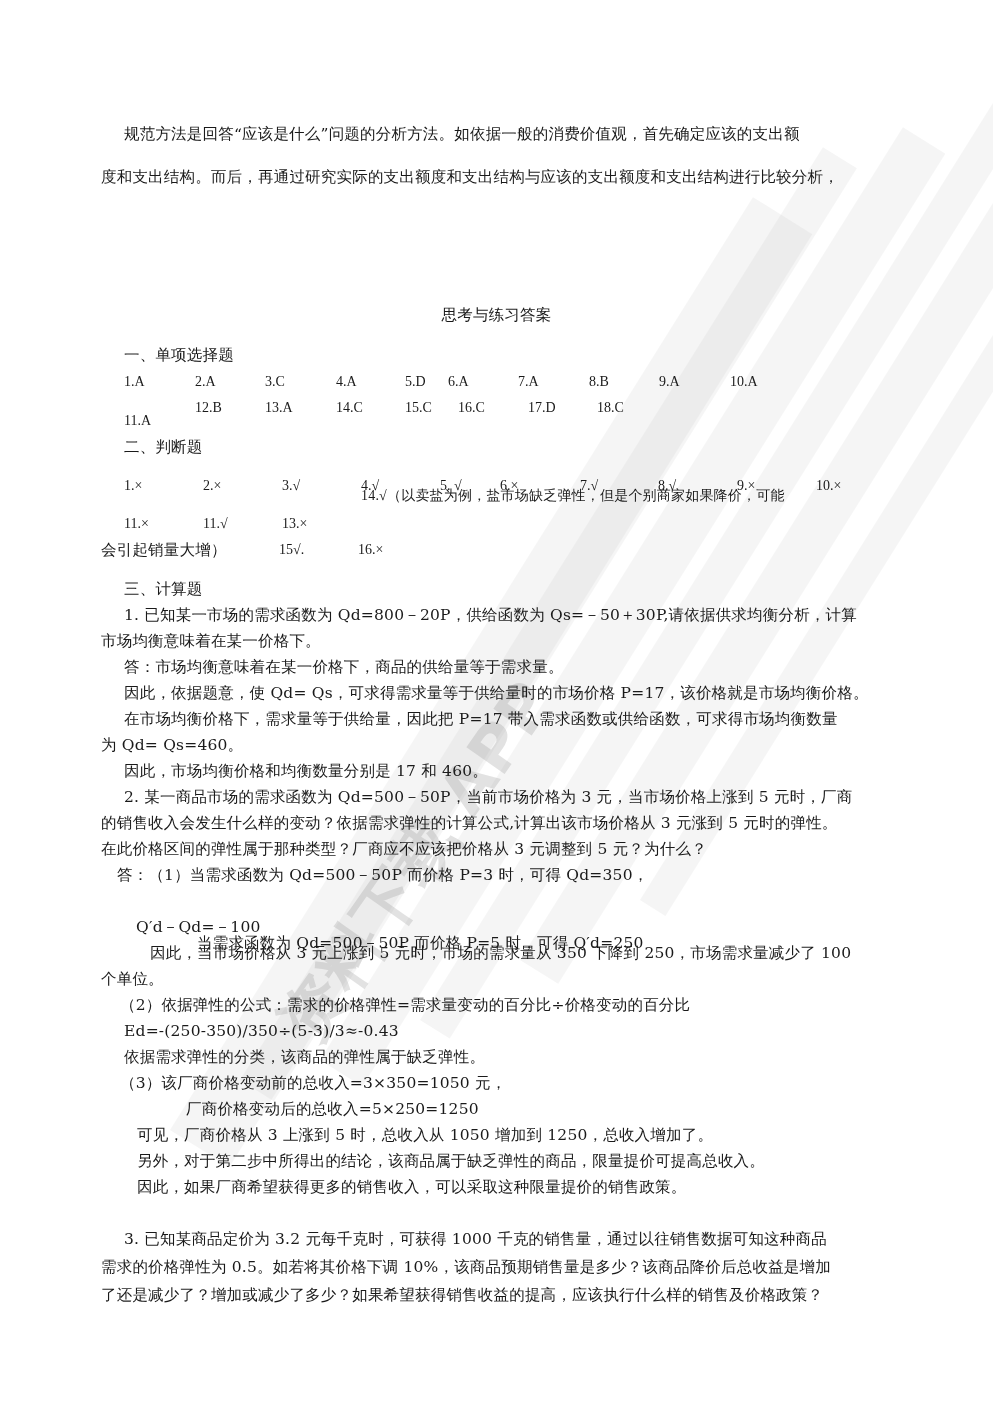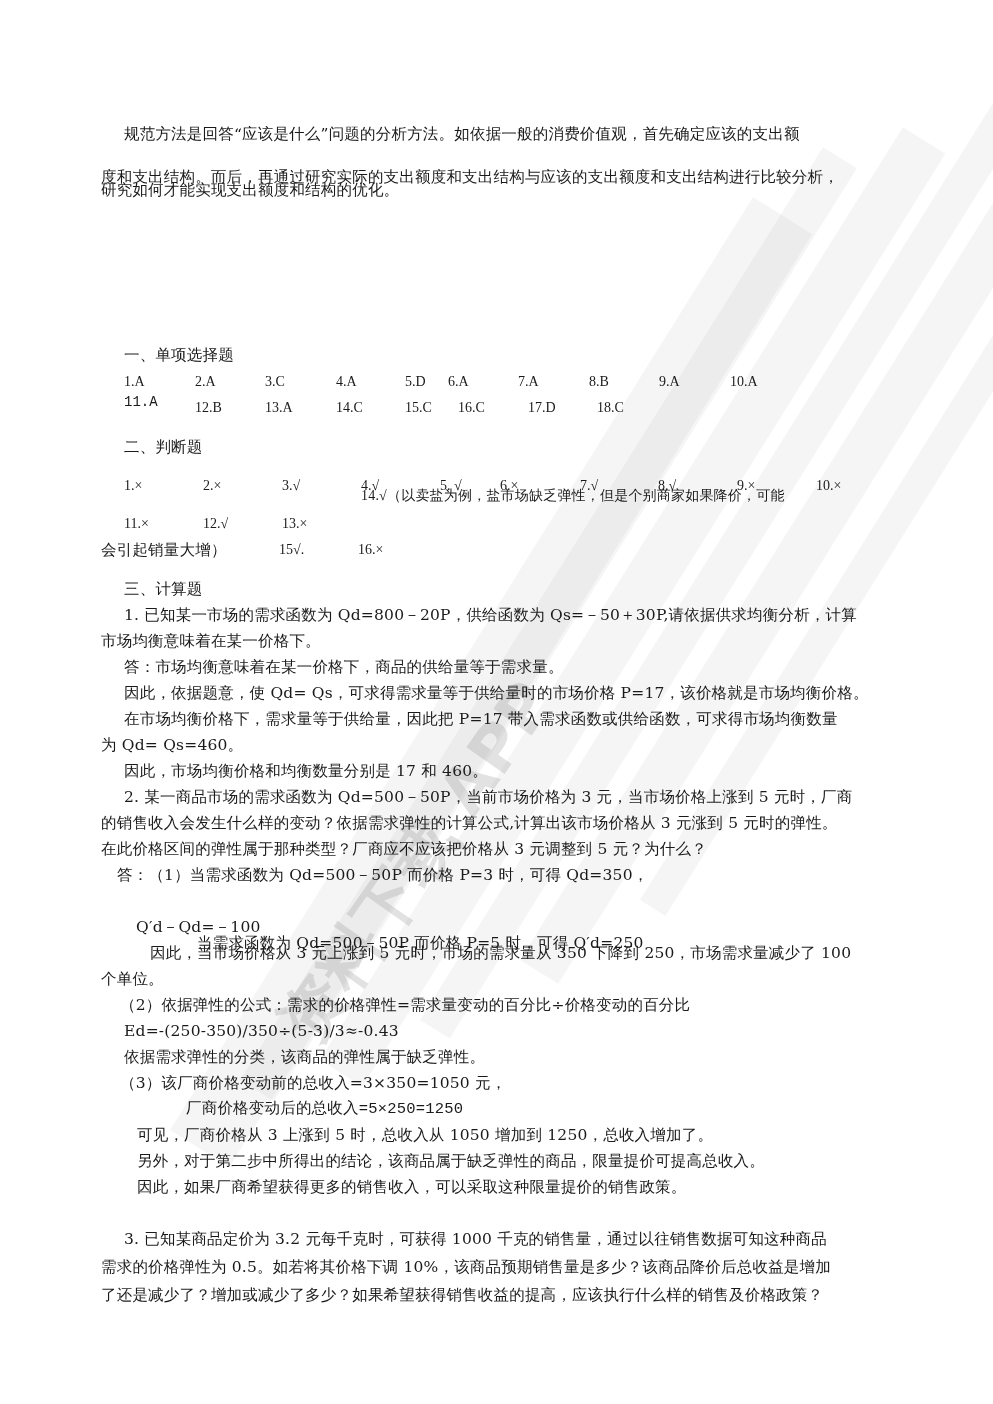--- a/index.html
+++ b/index.html
@@ -26,38 +26,38 @@
     <div class="wm-stripe" style="left:240px;top:1080px;width:1100px;height:40px;transform:rotate(-58deg);"></div>
     <div class="wm-stripe" style="left:320px;top:1060px;width:1100px;height:50px;transform:rotate(-58deg);"></div>
     <div class="wm-stripe" style="left:420px;top:1020px;width:1100px;height:35px;transform:rotate(-58deg);"></div>
     <div class="wm-stripe" style="left:520px;top:960px;width:1000px;height:45px;transform:rotate(-58deg);"></div>
     <div class="wm-stripe" style="left:640px;top:900px;width:900px;height:30px;transform:rotate(-58deg);"></div>
     <div class="wm-text" style="left:260px;top:1010px;">资料下载 APP</div>
   </div>
 
   <div class="line" style="left:124px;top:124px;">规范方法是回答“应该是什么”问题的分析方法。如依据一般的消费价值观，首先确定应该的支出额</div>
   <div class="line" style="left:101px;top:152px;margin-top:15px;">度和支出结构。而后，再通过研究实际的支出额度和支出结构与应该的支出额度和支出结构进行比较分析，</div>
-  <div class="line" style="left:101px;top:180px;">研究如何才能实现支出额度和结构的优化。</div>
 
+  <div class="line center" style="top:305px;">思考与练习答案</div>
 
   <div class="line" style="left:124px;top:345px;">一、单项选择题</div>
   <div>
     <span class="ans" style="left:124px;top:372px;">1.A</span>
     <span class="ans" style="left:195px;top:372px;">2.A</span>
     <span class="ans" style="left:265px;top:372px;">3.C</span>
     <span class="ans" style="left:336px;top:372px;">4.A</span>
     <span class="ans" style="left:405px;top:372px;">5.D</span>
     <span class="ans" style="left:448px;top:372px;">6.A</span>
     <span class="ans" style="left:518px;top:372px;">7.A</span>
     <span class="ans" style="left:589px;top:372px;">8.B</span>
     <span class="ans" style="left:659px;top:372px;">9.A</span>
     <span class="ans" style="left:730px;top:372px;">10.A</span>
   </div>
   <div>
-    <span class="ans" style="left:124px;top:392px;font-family:Liberation Mono, monospace;">11.A</span>
+    <span class="ans" style="left:124px;top:411px;">11.A</span>
     <span class="ans" style="left:195px;top:398px;">12.B</span>
     <span class="ans" style="left:265px;top:398px;">13.A</span>
     <span class="ans" style="left:336px;top:398px;">14.C</span>
     <span class="ans" style="left:405px;top:398px;">15.C</span>
     <span class="ans" style="left:458px;top:398px;">16.C</span>
     <span class="ans" style="left:528px;top:398px;">17.D</span>
     <span class="ans" style="left:597px;top:398px;">18.C</span>
   </div>
 
   <div class="line" style="left:124px;top:437px;">二、判断题</div>
@@ -68,21 +68,21 @@
     <span class="ans" style="left:361px;top:476px;">4.√</span>
     <span class="ans" style="left:440px;top:476px;">5. √</span>
     <span class="ans" style="left:500px;top:476px;">6.×</span>
     <span class="ans" style="left:580px;top:476px;">7.√</span>
     <span class="ans" style="left:658px;top:476px;">8.√</span>
     <span class="ans" style="left:737px;top:476px;">9.×</span>
     <span class="ans" style="left:816px;top:476px;">10.×</span>
   </div>
   <div>
     <span class="ans" style="left:124px;top:514px;">11.×</span>
-    <span class="ans" style="left:203px;top:514px;">12.√</span>
+    <span class="ans" style="left:203px;top:514px;">11.√</span>
     <span class="ans" style="left:282px;top:514px;">13.×</span>
     <span class="ans line" style="left:361px;top:486px;text-align:center;">14.√（以卖盐为例，盐市场缺乏弹性，但是个别商家如果降价，可能</span>
   </div>
   <div>
     <span class="line" style="left:101px;top:540px;">会引起销量大增）</span>
     <span class="ans" style="left:279px;top:540px;">15√.</span>
     <span class="ans" style="left:358px;top:540px;">16.×</span>
   </div>
 
   <div class="line" style="left:124px;top:579px;">三、计算题</div>
@@ -103,21 +103,21 @@
     <div class="line" style="left:101px;top:839px;">在此价格区间的弹性属于那种类型？厂商应不应该把价格从 3 元调整到 5 元？为什么？</div>
     <div class="line" style="left:117px;top:865px;">答：（1）当需求函数为 Qd=500－50P 而价格 P=3 时，可得 Qd=350，</div>
     <div class="line" style="left:197px;top:917px;margin-top:16px;">当需求函数为 Qd=500－50P 而价格 P=5 时，可得 Q′d=250</div>
     <div class="line" style="left:136px;top:917px;">Q′d－Qd=－100</div>
     <div class="line" style="left:150px;top:943px;">因此，当市场价格从 3 元上涨到 5 元时，市场的需求量从 350 下降到 250，市场需求量减少了 100</div>
     <div class="line" style="left:101px;top:969px;">个单位。</div>
     <div class="line" style="left:120px;top:995px;">（2）依据弹性的公式：需求的价格弹性=需求量变动的百分比÷价格变动的百分比</div>
     <div class="line" style="left:124px;top:1021px;">Ed=-(250-350)/350÷(5-3)/3≈-0.43</div>
     <div class="line" style="left:124px;top:1047px;text-align:center;">依据需求弹性的分类，该商品的弹性属于缺乏弹性。</div>
     <div class="line" style="left:120px;top:1073px;">（3）该厂商价格变动前的总收入=3×350=1050 元，</div>
-    <div class="line" style="left:186px;top:1099px;font-family:Liberation Mono, monospace;">厂商价格变动后的总收入=5×250=1250</div>
+    <div class="line" style="left:186px;top:1099px;">厂商价格变动后的总收入=5×250=1250</div>
     <div class="line" style="left:137px;top:1125px;">可见，厂商价格从 3 上涨到 5 时，总收入从 1050 增加到 1250，总收入增加了。</div>
     <div class="line" style="left:137px;top:1151px;">另外，对于第二步中所得出的结论，该商品属于缺乏弹性的商品，限量提价可提高总收入。</div>
     <div class="line" style="left:137px;top:1177px;">因此，如果厂商希望获得更多的销售收入，可以采取这种限量提价的销售政策。</div>
   </div>
 
   <div>
     <div class="line" style="left:124px;top:1229px;">3. 已知某商品定价为 3.2 元每千克时，可获得 1000 千克的销售量，通过以往销售数据可知这种商品</div>
     <div class="line" style="left:101px;top:1257px;">需求的价格弹性为 0.5。如若将其价格下调 10%，该商品预期销售量是多少？该商品降价后总收益是增加</div>
     <div class="line" style="left:101px;top:1285px;">了还是减少了？增加或减少了多少？如果希望获得销售收益的提高，应该执行什么样的销售及价格政策？</div>
   </div>

